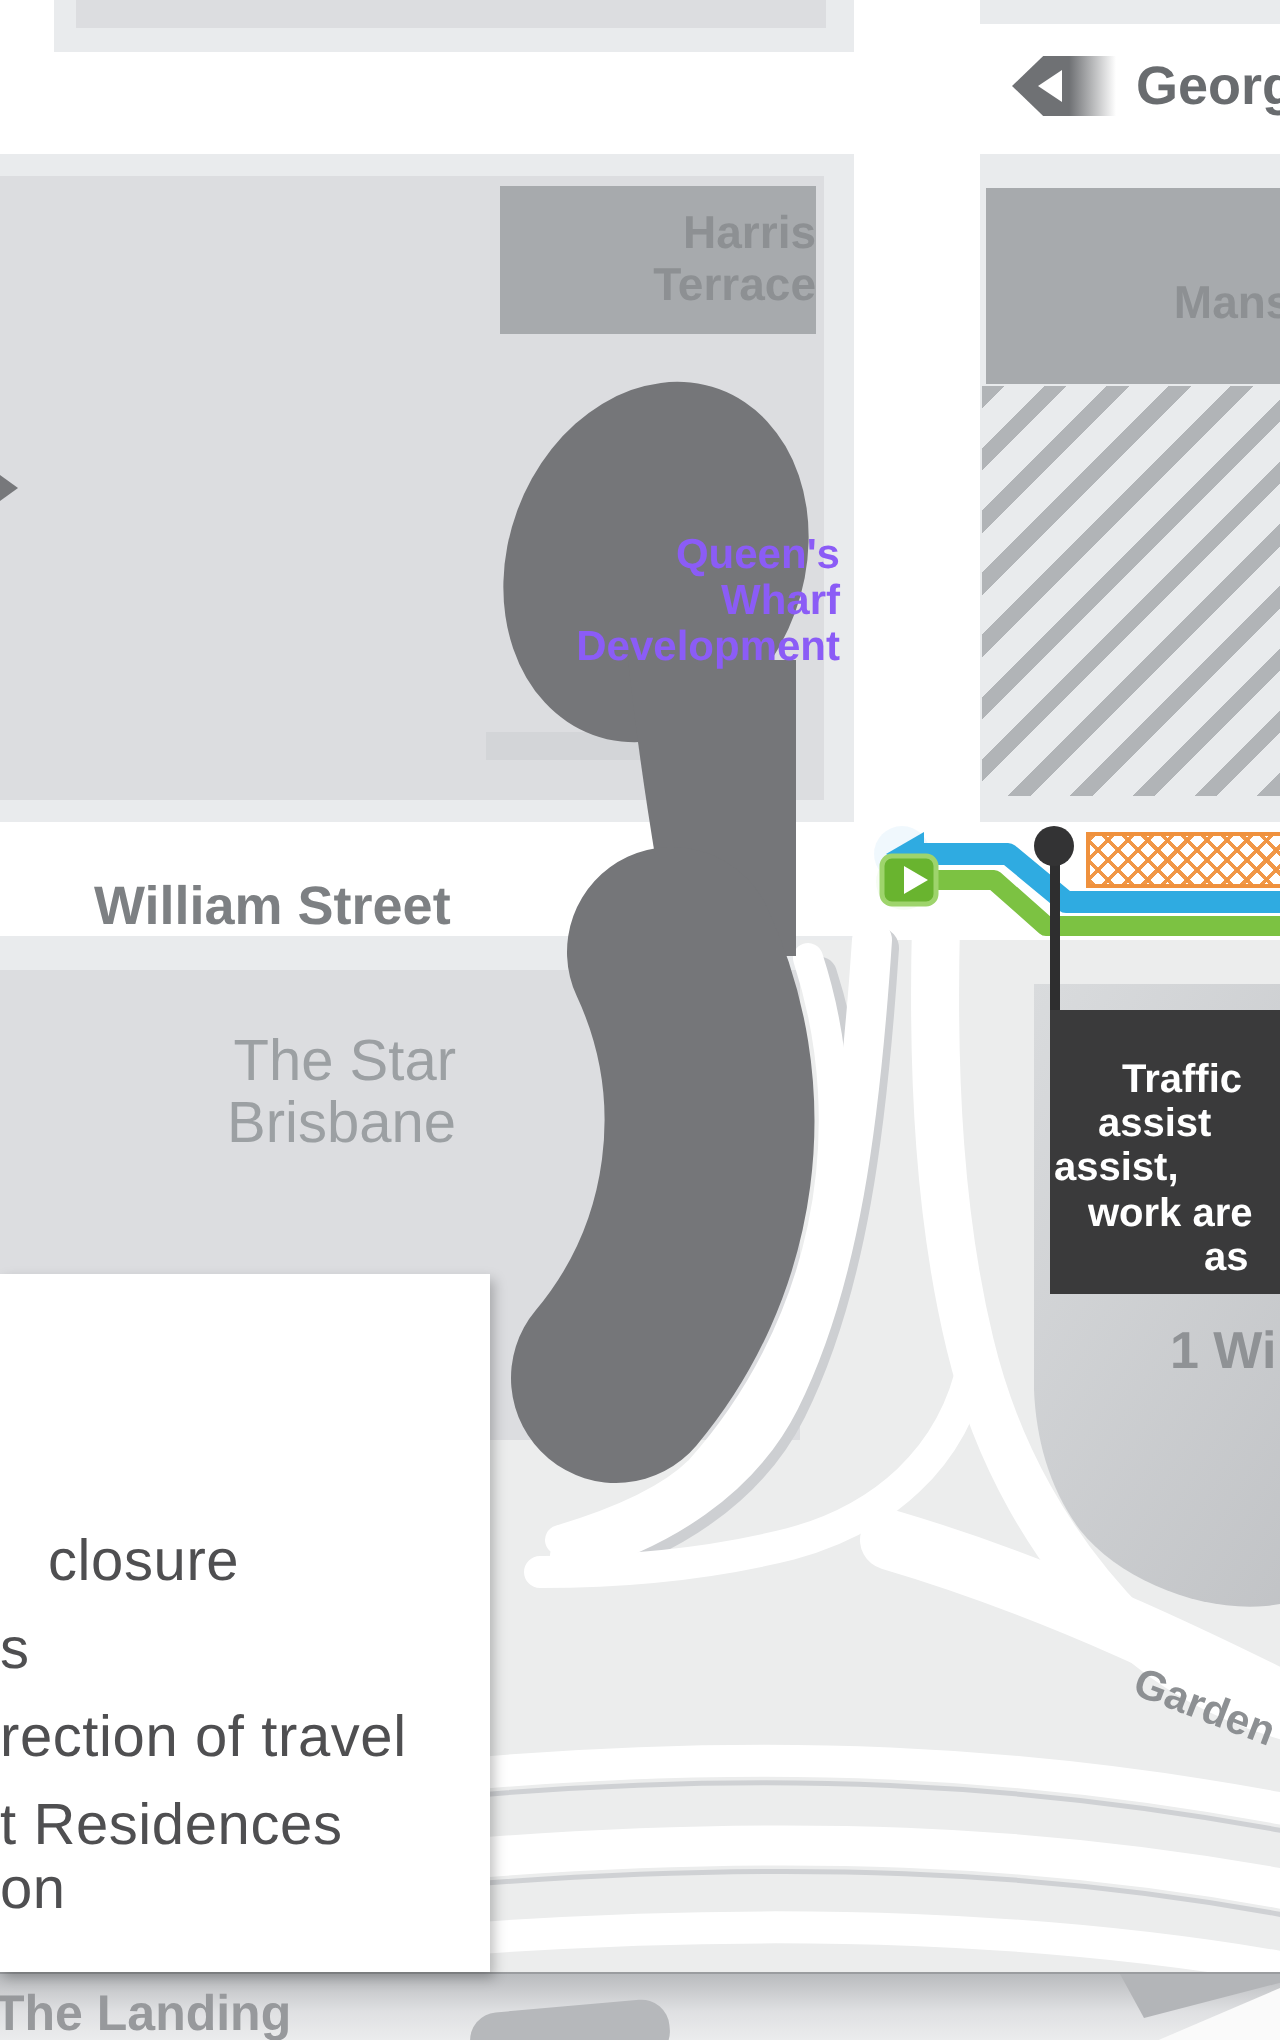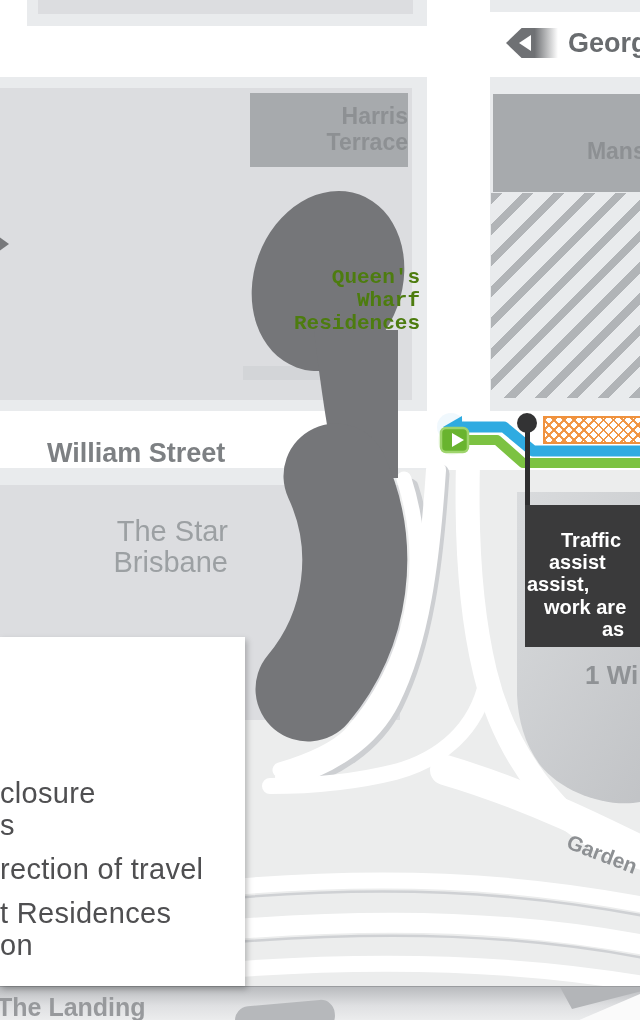--- a/index.html
+++ b/index.html
@@ -134,24 +134,24 @@
 <div class="lbl" style="left:250px;top:103px;width:158px;font-size:23px;line-height:26px;color:#8d9093;">
   <span class="ln">Harris</span>
   <span class="ln">Terrace</span>
 </div>
 
 <div class="lbl" style="left:493px;top:112px;width:200px;font-size:23px;line-height:26px;color:#8d9093;">
   <span class="ln">The</span>
   <span class="ln">Mansions</span>
 </div>
 
-<div class="lbl" style="left:240px;top:266px;width:180px;font-size:21px;line-height:23px;color:#4d7c0f;font-family:Liberation Mono, monospace;">
+<div class="lbl" style="left:240px;top:266px;width:180px;font-size:21px;line-height:23px;color:#8b5cf6;">
   <span class="ln">Queen's</span>
   <span class="ln">Wharf</span>
-  <span class="ln">Residences</span>
+  <span class="ln">Development</span>
 </div>
 
 <div class="lbl" style="left:47px;top:438px;width:auto;font-size:27px;color:#7d8083;white-space:nowrap;text-align:left;">William Street</div>
 
 <div class="lbl" style="left:28px;top:516px;width:200px;font-weight:300;font-size:29px;line-height:31px;color:#9ca0a3;">
   <span class="ln">The Star</span>
   <span class="ln">Brisbane</span>
 </div>
 
 <div class="lbl" style="left:585px;top:660px;width:auto;font-size:26px;color:#8f9295;white-space:nowrap;text-align:left;">1 Wi</div>
@@ -160,21 +160,21 @@
 
 <div class="a callout" style="left:525px;top:505px;width:170px;height:142px;">
   <span class="cl" style="left:36px;top:24px;">Traffic</span>
   <span class="cl" style="left:24px;top:46px;text-align:right;">assist</span>
   <span class="cl" style="left:2px;top:68px;">assist,</span>
   <span class="cl" style="left:19px;top:91px;">work are</span>
   <span class="cl" style="left:77px;top:113px;">as</span>
 </div>
 
 <div class="a legend" style="left:0;top:637px;width:245px;height:349px;">
-  <span class="li" style="top:140px;">closure</span>
+  <span class="li" style="top:128px;margin-left:24px;">closure</span>
   <span class="li" style="top:172px;">s</span>
   <span class="li" style="top:216px;">rection of travel</span>
   <span class="li" style="top:260px;">t Residences</span>
   <span class="li" style="top:292px;">on</span>
 </div>
 
 <div class="a bottomstrip" style="left:0;top:986px;width:640px;height:34px;">
   <div class="a" style="left:560px;top:0;width:80px;height:22px;background:#b3b5b8;clip-path:polygon(0 0,100% 0,100% 20%,15% 100%);"></div>
   <div class="a" style="left:570px;top:4px;width:70px;height:30px;background:#fafafa;clip-path:polygon(100% 10%,100% 100%,10% 100%);"></div>
   <div class="a" style="left:235px;top:16px;width:100px;height:30px;background:#b6b8bb;border-radius:14px;transform:rotate(-5deg);"></div>

